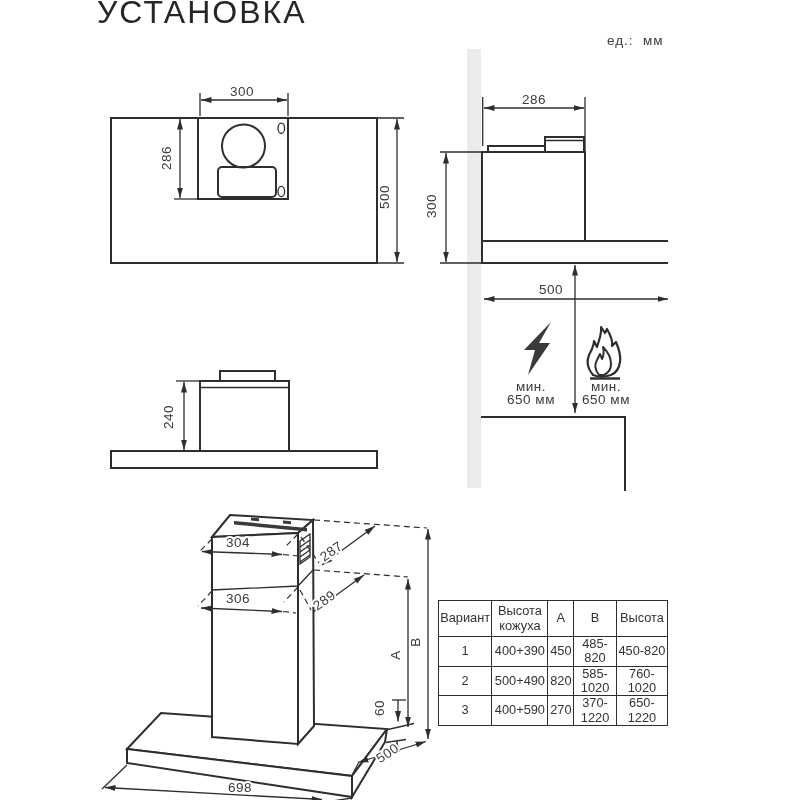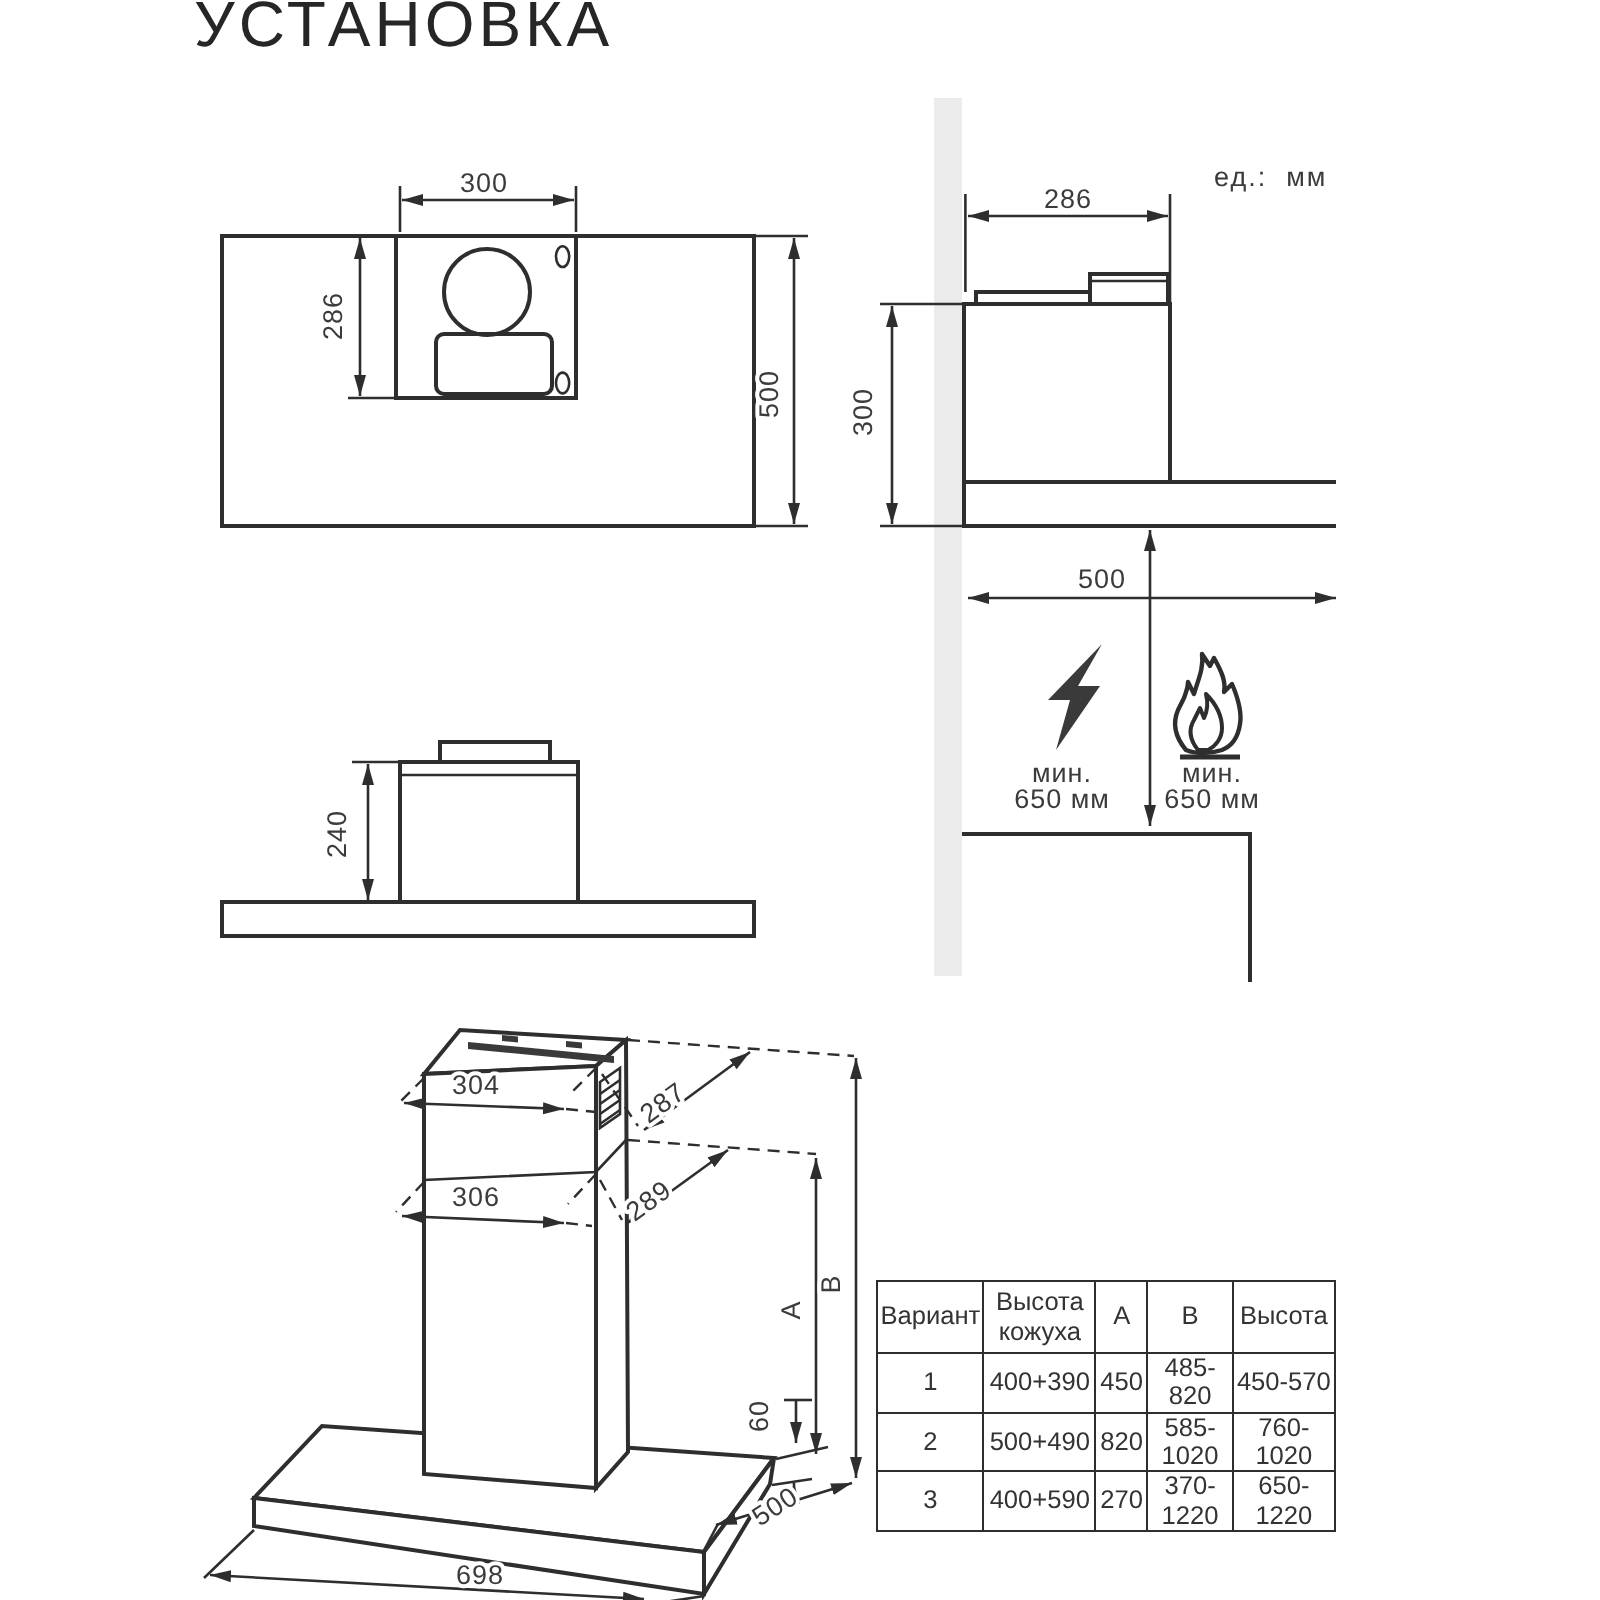--- a/index.html
+++ b/index.html
@@ -1,31 +1,31 @@
 <!DOCTYPE html>
 <html><head>
 <meta charset="utf-8">
 <style>
   html,body{margin:0;padding:0;background:#fff;}
   .page{position:relative;width:668px;height:800px;background:#fff;overflow:hidden;
         font-family:"Liberation Sans",sans-serif;}
   .title{position:absolute;left:97px;top:-6px;font-size:32px;letter-spacing:2px;
          color:#262626;font-weight:400;}
   .units{position:absolute;left:607px;top:33px;font-size:13.5px;color:#3b3b3b;
-         letter-spacing:1px;white-space:pre;margin-top:48px;}
+         letter-spacing:1px;white-space:pre;}
   svg{position:absolute;left:0;top:0;}
   .ln{stroke:#2e2e2e;stroke-width:2;fill:none;stroke-linejoin:miter;}
   .lnw{stroke:#2e2e2e;stroke-width:2;fill:#fff;stroke-linejoin:miter;}
   .tn{stroke:#2e2e2e;stroke-width:1.3;fill:none;}
   .dsh{stroke:#2e2e2e;stroke-width:1.2;fill:none;stroke-dasharray:6 4;}
   .dim{font-family:"Liberation Sans",sans-serif;font-size:13.5px;fill:#3b3b3b;
        text-anchor:middle;paint-order:stroke;stroke:#fff;stroke-width:4px;
        stroke-linejoin:round;letter-spacing:0.5px;}
   .dark{fill:#3a3a3a;stroke:none;}
-  table.spec{position:absolute;left:438px;top:640px;border-collapse:collapse;
+  table.spec{position:absolute;left:438px;top:600px;border-collapse:collapse;
              font-size:12.8px;color:#333;}
   table.spec td{border:1.6px solid #2e2e2e;text-align:center;vertical-align:middle;
                 padding:0 1px;line-height:1.12;}
   table.spec tr.hdr td{height:35px;}
   table.spec tr.row td{height:23px;}
 </style>
 </head>
 <body>
 
 <div class="page">
@@ -168,21 +168,21 @@
       <td>Высота кожуха</td>
       <td>A</td>
       <td>B</td>
       <td>Высота</td>
     </tr>
     <tr class="row">
       <td>1</td>
       <td>400+390</td>
       <td>450</td>
       <td>485-820</td>
-      <td>450-570</td>
+      <td>450-820</td>
     </tr>
     <tr class="row">
       <td>2</td>
       <td>500+490</td>
       <td>820</td>
       <td>585-1020</td>
       <td>760-1020</td>
     </tr>
     <tr class="row">
       <td>3</td>

